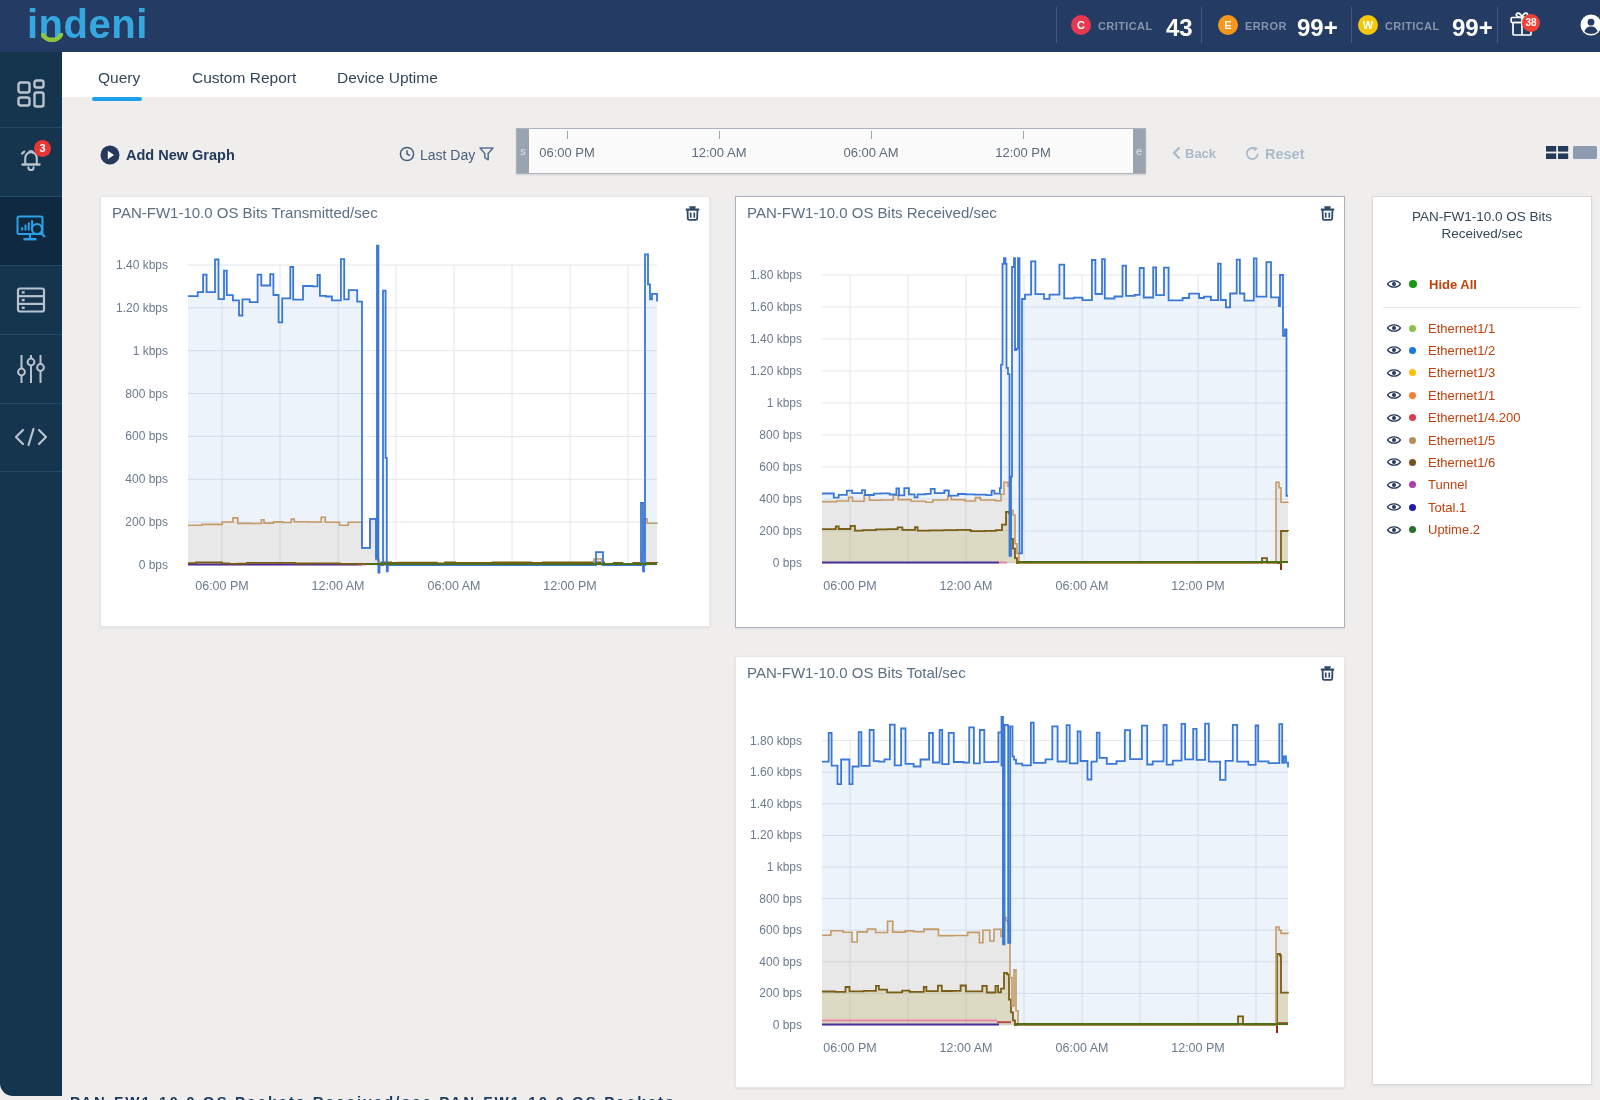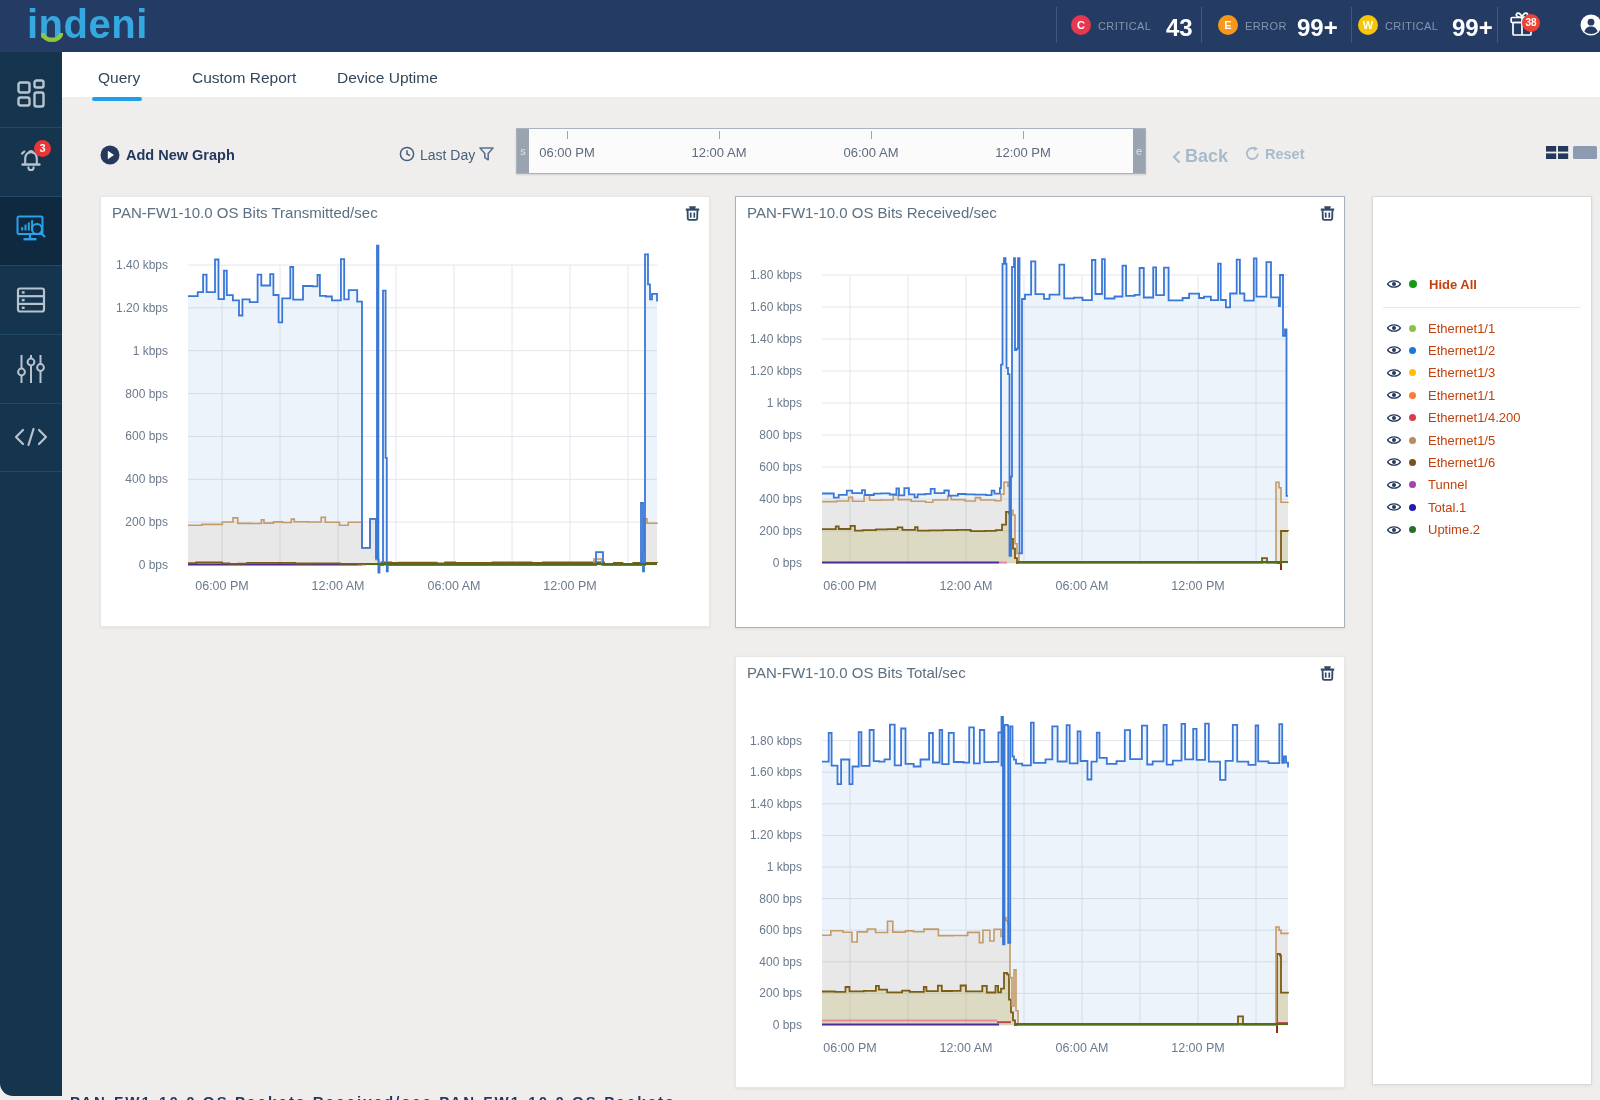--- a/index.html
+++ b/index.html
@@ -1,40 +1,40 @@
 <!DOCTYPE html>
 <html><head><meta charset="utf-8">
 <style>
 * { margin:0; padding:0; box-sizing:border-box; }
 html,body { width:1600px; height:1100px; overflow:hidden; font-family:"Liberation Sans",sans-serif; background:#efeeed; }
 .navbar { position:absolute; left:0; top:0; width:1600px; height:52px; background:#243b63; z-index:10; }
 .logo { position:absolute; left:15px; top:2px; font-size:40px; font-weight:bold; color:#35a8e0; letter-spacing:0.5px;margin-left:12px; }
 .smile { position:absolute; left:41px; top:33px; }
 .vsep { position:absolute; top:7px; width:1px; height:36px; background:#44587e; }
 .badge { position:absolute; top:15px; width:20px; height:20px; border-radius:50%; color:#fff; font-size:11px; font-weight:bold; text-align:center; line-height:20px; }
-.blabel { position:absolute; top:20px; font-size:11px; font-weight:normal; color:#8595ad; letter-spacing:0.4px; }
+.blabel { position:absolute; top:20px; font-size:11px; font-weight:bold; color:#8595ad; letter-spacing:0.4px; }
 .bcount { position:absolute; top:14px; font-size:24px; font-weight:bold; color:#fff; }
 .gbadge { position:absolute; left:1522px; top:14px; width:18px; height:18px; border-radius:50%; background:#ef4136; color:#fff; font-size:10px; font-weight:bold; text-align:center; line-height:18px; z-index:11; }
 .sidebar { position:absolute; left:0; top:52px; width:62px; height:1044px; background:#15344e; border-bottom-left-radius:13px; z-index:9; }
 .sitem { position:absolute; left:0; width:62px; display:flex; align-items:flex-start; justify-content:center; }
 .sactive { position:absolute; left:0; top:144px; width:62px; height:69px; background:#0e2940; }
 .bellbadge { position:absolute; left:34px; top:88px; width:17px; height:17px; border-radius:50%; background:#ea3535; color:#fff; font-size:11px; font-weight:bold; text-align:center; line-height:17px; }
 .sdiv { position:absolute; left:0; width:62px; height:1px; background:#234a66; }
 .tabbar { position:absolute; left:62px; top:52px; width:1538px; height:45px; background:#fff; }
 .tab { position:absolute; top:17px; font-size:15.5px; color:#33475b; }
 .underline { position:absolute; left:-6px; top:28px; width:50px; height:4px; background:#1e9fea; border-radius:2px; }
 .playbtn { position:absolute; left:100px; top:145px; }
 .addnew { position:absolute; left:126px; top:147px; font-size:14.5px; font-weight:bold; color:#24395c; }
 .lastday { position:absolute; left:420px; top:147px; font-size:14px; color:#46607a; }
 .slider { position:absolute; left:516px; top:128px; width:630px; height:46px; background:#fbfbfc; border:1px solid #a9b2bd; box-shadow:0 1px 2px rgba(0,0,0,0.12); }
 .handle { position:absolute; top:0; width:12px; height:44px; background:#9aa4b0; color:#dde2e8; font-size:11px; text-align:center; line-height:44px; }
 .strack { position:absolute; left:12px; top:0; width:606px; height:44px; }
 .tick { position:absolute; top:2px; width:1px; height:8px; background:#9aa5b0; }
 .tlabel { position:absolute; top:16px; width:90px; text-align:center; font-size:13px; color:#5d6b7c; }
-.backbtn { position:absolute; left:1172px; top:146px; font-size:18px; color:#a9bacb; font-weight:bold; }
+.backbtn { position:absolute; left:1172px; top:146px; font-size:13px; color:#a9bacb; font-weight:bold; }
 .backbtn svg { vertical-align:-2px; margin-right:4px; }
 .resetbtn { position:absolute; left:1245px; top:146px; font-size:14.5px; color:#a9bacb; font-weight:bold; }
 .resetbtn svg { vertical-align:-2px; margin-right:5px; }
 .card { position:absolute; background:#fff; border:1px solid #e7e7e7; box-shadow:0 1px 3px rgba(0,0,0,0.07); }
 .legend { position:absolute; left:1372px; top:196px; width:220px; height:889px; background:#fff; border:1px solid #d9d9d9; box-shadow:0 1px 3px rgba(0,0,0,0.07); }
 .legend-title { position:absolute; top:11px; width:218px; text-align:center; font-size:13.5px; color:#33475b; line-height:17px; }
 .lrow { position:absolute; left:14px; height:20px; display:flex; align-items:center; }
 .lrow svg { margin-right:8px; }
 .dot { width:7px; height:7px; border-radius:50%; margin-right:12px; display:inline-block; }
 .ltext { font-size:13px; color:#c2410c; }
@@ -367,20 +367,21 @@
     <line x1="87" y1="364.6" x2="262" y2="364.6" stroke="#e8889e" stroke-width="2"></line>
     <line x1="262" y1="366.2" x2="276" y2="366.2" stroke="#b94a48" stroke-width="2"></line>
     <line x1="541" y1="367.1" x2="553" y2="367.1" stroke="#b94a48" stroke-width="2"></line>
     <line x1="542" y1="369.0" x2="542" y2="377.0" stroke="#8b2e12" stroke-width="2"></line>
     <path d="M87.0 335.5L99.9 335.5L99.9 335.9L110.5 335.9L110.5 331.0L114.5 331.0L114.5 335.3L128.8 335.3L128.8 334.8L140.9 334.8L140.9 329.9L143.9 329.9L143.9 333.6L152.1 333.6L152.1 336.3L167.1 336.3L167.1 334.7L174.6 334.7L174.6 335.9L188.8 335.9L188.8 331.0L191.4 331.0L191.4 335.1L202.9 335.1L202.9 329.7L206.8 329.7L206.8 335.0L217.3 335.0L217.3 334.8L225.6 334.8L225.6 329.5L230.9 329.5L230.9 335.4L240.1 335.4L240.1 335.3L247.3 335.3L247.3 329.8L251.8 329.8L251.8 336.5L260.5 336.5L260.5 329.9L263.1 329.9L263.1 336.3L266.0 336.3L266.0 332.7L269.0 332.7L269.0 316.9L272.0 316.9L272.0 318.4L274.0 318.4L274.0 343.7L276.0 343.7L276.0 356.4L278.0 356.4L278.0 364.3L280.0 364.3L280.0 369.0L503.0 369.0L503.0 369.0L503.0 360.3L508.0 360.3L508.0 360.3L508.0 369.0L542.0 369.0L542.0 369.0L542.0 297.9L545.0 297.9L545.0 299.5L546.0 299.5L546.0 336.6L553.0 336.6L553.0 337.4" fill="none" stroke="#7a5c14" stroke-width="1.8"></path>
     <path d="M87.0 279.3L95.8 279.3L95.8 274.8L108.0 274.8L108.0 276.2L117.0 276.2L117.0 286.0L122.2 286.0L122.2 275.9L132.4 275.9L132.4 273.0L140.6 273.0L140.6 276.5L152.5 276.5L152.5 265.3L157.8 265.3L157.8 276.1L170.4 276.1L170.4 274.9L178.6 274.9L178.6 275.7L189.0 275.7L189.0 273.1L203.4 273.1L203.4 279.6L218.3 279.6L218.3 279.5L232.7 279.5L232.7 276.4L244.4 276.4L244.4 286.6L247.9 286.6L247.9 274.2L254.9 274.2L254.9 285.0L259.0 285.0L259.0 273.3L266.0 273.3L266.0 280.5L268.0 280.5L268.0 261.6L271.0 261.6L271.0 264.7L273.0 264.7L273.0 267.9L275.0 267.9L275.0 321.6L277.0 321.6L277.0 350.0L279.0 350.0L279.0 313.7L281.0 313.7L281.0 354.8L283.0 354.8L283.0 369.0L541.0 369.0L541.0 369.0L541.0 271.0L544.0 271.0L544.0 274.2L546.0 274.2L546.0 277.4L553.0 277.4L553.0 278.1" fill="none" stroke="#c49a66" stroke-width="1.6"></path>
     <path d="M87.0 105.6L93.7 105.6L93.7 76.8L96.6 76.8L96.6 109.6L102.5 109.6L102.5 128.1L106.1 128.1L106.1 103.5L114.4 103.5L114.4 128.2L117.5 128.2L117.5 110.5L123.7 110.5L123.7 76.2L126.4 76.2L126.4 109.8L134.6 109.8L134.6 74.0L138.7 74.0L138.7 105.2L143.9 105.2L143.9 105.7L149.5 105.7L149.5 103.3L154.9 103.3L154.9 68.7L159.7 68.7L159.7 109.3L166.1 109.3L166.1 72.5L170.5 72.5L170.5 107.8L178.7 107.8L178.7 110.5L185.5 110.5L185.5 103.5L194.1 103.5L194.1 77.0L197.9 77.0L197.9 106.5L204.6 106.5L204.6 73.8L207.2 73.8L207.2 108.2L213.7 108.2L213.7 76.9L218.8 76.9L218.8 106.0L228.6 106.0L228.6 106.7L234.2 106.7L234.2 71.3L238.9 71.3L238.9 107.3L244.8 107.3L244.8 74.0L249.3 74.0L249.3 106.1L256.8 106.1L256.8 105.9L263.4 105.9L263.4 76.5L266.7 76.5L266.7 109.5L266.5 109.5L266.5 60.9L268.0 60.9L268.0 288.4L269.5 288.4L269.5 68.8L272.5 68.8L272.5 69.6L273.2 69.6L273.2 286.8L274.5 286.8L275.2 286.8L275.2 70.4L277.5 70.4L277.5 100.4L279.0 100.4L279.0 103.6L281.0 103.6L281.0 107.7L287.2 107.7L287.2 109.4L295.9 109.4L295.9 66.6L298.7 66.6L298.7 106.8L310.5 106.8L310.5 103.3L317.3 103.3L317.3 70.4L322.6 70.4L322.6 105.5L331.6 105.5L331.6 69.2L334.7 69.2L334.7 107.4L342.6 107.4L342.6 75.4L345.5 75.4L345.5 105.0L352.5 105.0L352.5 123.5L356.4 123.5L356.4 105.7L361.8 105.7L361.8 76.7L364.5 76.7L364.5 101.9L371.8 101.9L371.8 107.9L381.5 107.9L381.5 105.1L389.8 105.1L389.8 74.1L395.1 74.1L395.1 103.2L406.9 103.2L406.9 69.6L412.2 69.6L412.2 108.5L417.7 108.5L417.7 105.3L428.5 105.3L428.5 68.9L431.7 68.9L431.7 108.7L437.8 108.7L437.8 104.6L446.5 104.6L446.5 67.9L450.1 67.9L450.1 103.3L458.2 103.3L458.2 72.8L461.6 72.8L461.6 103.9L470.1 103.9L470.1 67.6L473.8 67.6L473.8 105.6L485.1 105.6L485.1 123.9L490.5 123.9L490.5 104.9L497.8 104.9L497.8 68.9L502.2 68.9L502.2 105.7L513.4 105.7L513.4 108.8L520.6 108.8L520.6 69.5L523.2 69.5L523.2 105.4L533.5 105.4L533.5 107.2L544.3 107.2L544.3 68.2L547.2 68.2L547.2 106.8L549.0 106.8L549.0 100.4L551.0 100.4L551.0 106.7L553.0 106.7L553.0 111.5" fill="none" stroke="#3a78d8" stroke-width="1.8"></path>
     <line x1="280" y1="368.0" x2="553" y2="368.0" stroke="#4e6e17" stroke-width="2"></line>
   </svg>
 <div class="legend">
+    <div class="legend-title">PAN-FW1-10.0 OS Bits<br>Received/sec</div>
     <div class="lrow hideall" style="top:77px">
       <svg width="14" height="10" viewBox="0 0 14 10">
         <g>
           <path d="M0.5 5 C3.5 0.8 10.5 0.8 13.5 5 C10.5 9.2 3.5 9.2 0.5 5 Z" fill="none" stroke="#24395c" stroke-width="1.3"></path>
           <circle cx="7" cy="5" r="2" fill="#24395c"></circle>
         </g>
       </svg>
       <span class="dot" style="background:#149a14;width:8px;height:8px"></span>
       <span class="ltext" style="font-weight:bold">Hide All</span>
     </div>

